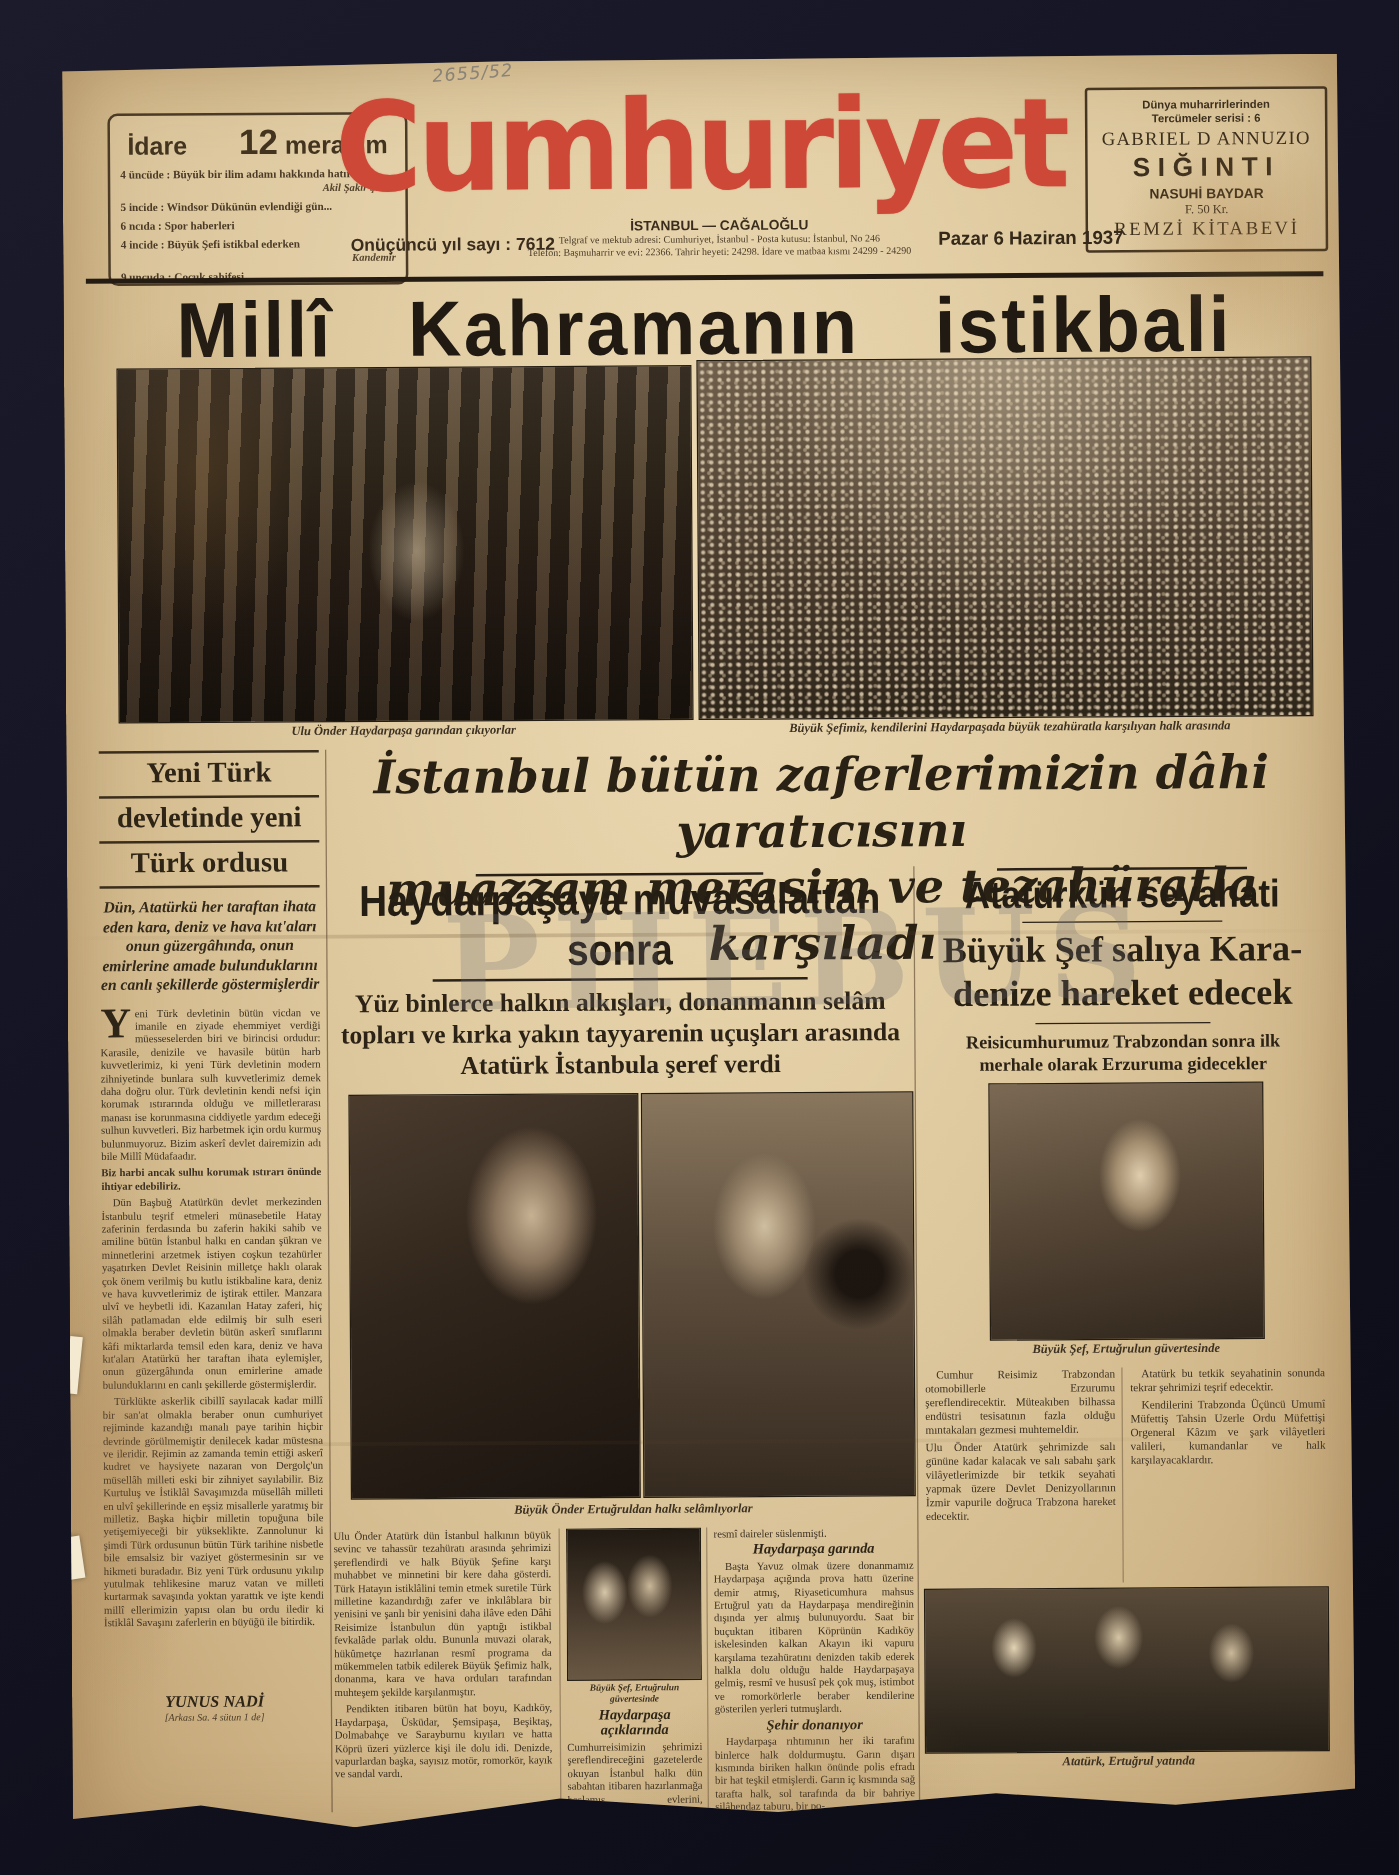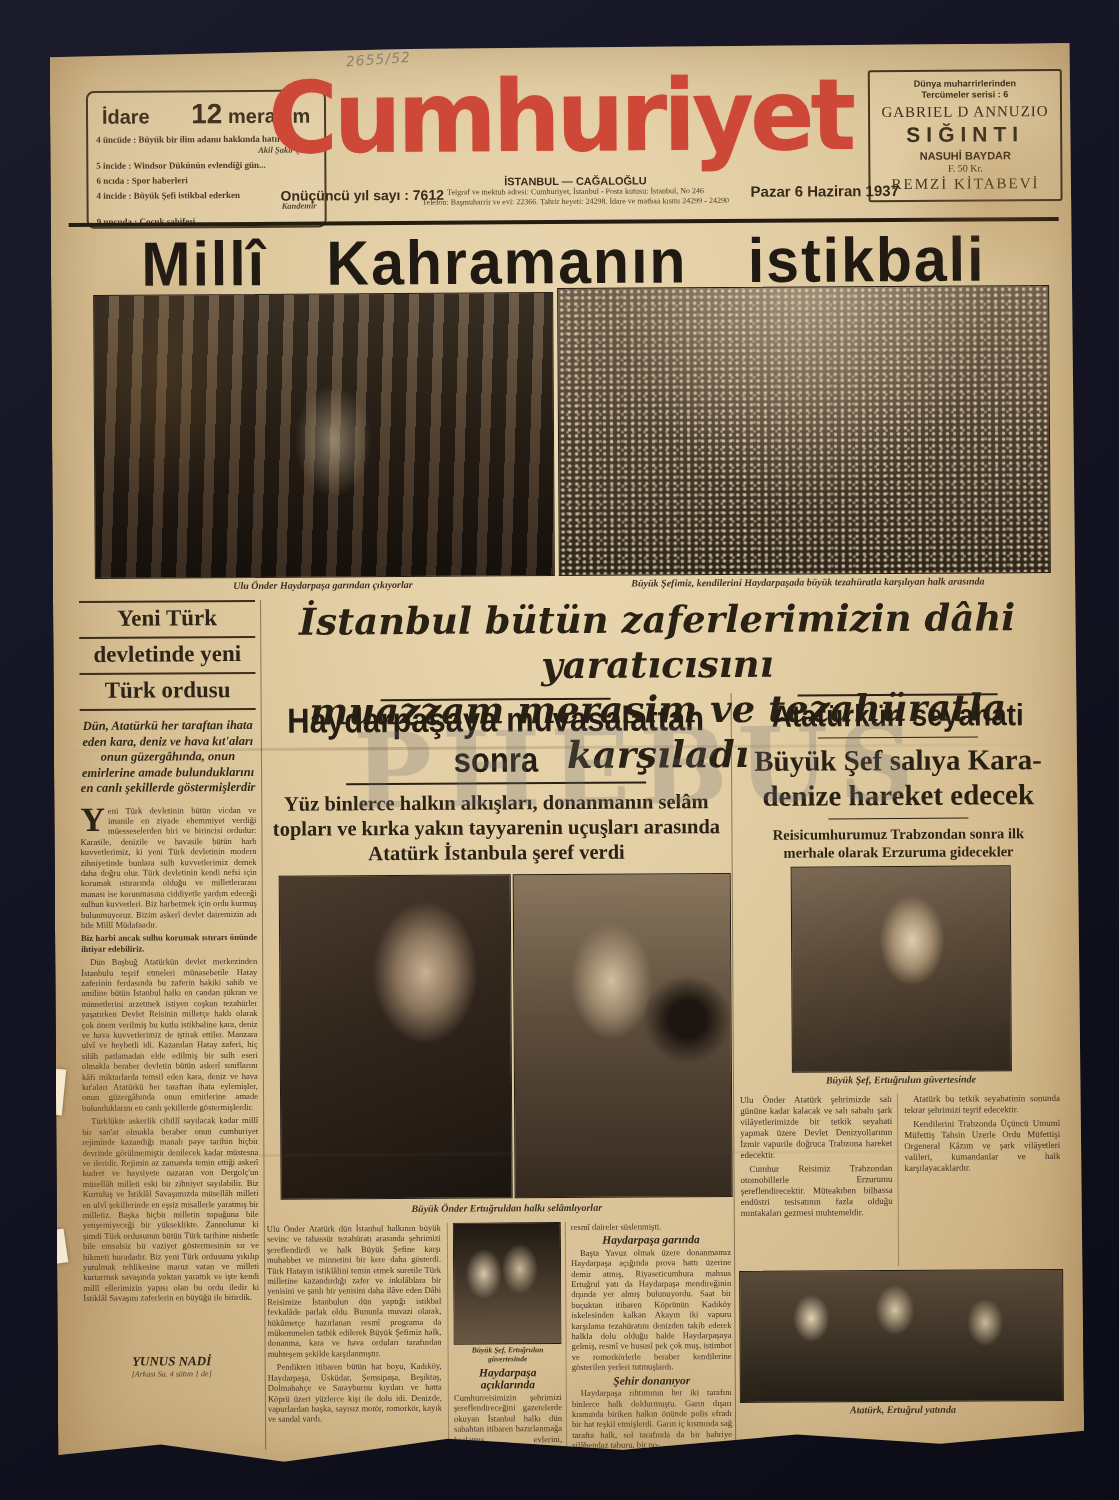--- a/index.html
+++ b/index.html
@@ -210,22 +210,22 @@
         <div>denize hareket edecek</div>
       </div>
       <div class="hrule" style="width:140px;margin-top:5px;height:1px;"></div>
       <div class="rt-deck" style="margin-top:6px;padding:0 14px;">Reisicumhurumuz Trabzondan sonra ilk merhale olarak Erzuruma gidecekler</div>
     </div>
     <div class="photo photo-deck" style="left:736px;top:822px;width:218px;height:204px;"></div>
     <div class="abs cap" style="left:700px;top:1030px;width:290px;">Büyük Şef, Ertuğrulun güvertesinde</div>
 
     <div class="vrule" style="left:841px;top:1050px;height:172px;background:rgba(70,50,30,.4);"></div>
     <div class="abs bodytxt" style="left:684px;top:1050px;width:152px;height:172px;overflow:hidden;font-size:9px;line-height:11px;">
+      <p>Cumhur Reisimiz Trabzondan otomobillerle Erzurumu şereflendirecektir. Müteakıben bilhassa endüstri tesisatının fazla olduğu mıntakaları gezmesi muhtemeldir.</p>
       <p style="text-indent:0;">Ulu Önder Atatürk şehrimizde salı gününe kadar kalacak ve salı sabahı şark vilâyetlerimizde bir tetkik seyahati yapmak üzere Devlet Denizyollarının İzmir vapurile doğruca Trabzona hareket edecektir.</p>
-      <p>Cumhur Reisimiz Trabzondan otomobillerle Erzurumu şereflendirecektir. Müteakıben bilhassa endüstri tesisatının fazla olduğu mıntakaları gezmesi muhtemeldir.</p>
     </div>
     <div class="abs bodytxt" style="left:848px;top:1050px;width:156px;height:172px;overflow:hidden;font-size:9px;line-height:11px;">
       <p>Atatürk bu tetkik seyahatinin sonunda tekrar şehrimizi teşrif edecektir.</p>
       <p>Kendilerini Trabzonda Üçüncü Umumî Müfettiş Tahsin Uzerle Ordu Müfettişi Orgeneral Kâzım ve şark vilâyetleri valileri, kumandanlar ve halk karşılayacaklardır.</p>
     </div>
 
     <div class="photo photo-yacht" style="left:682px;top:1226px;width:322px;height:130px;"></div>
     <div class="abs cap" style="left:700px;top:1360px;width:290px;">Atatürk, Ertuğrul yatında</div>
 
     <div class="abs watermark" style="left:300px;top:660px;">PHEBUS</div>

